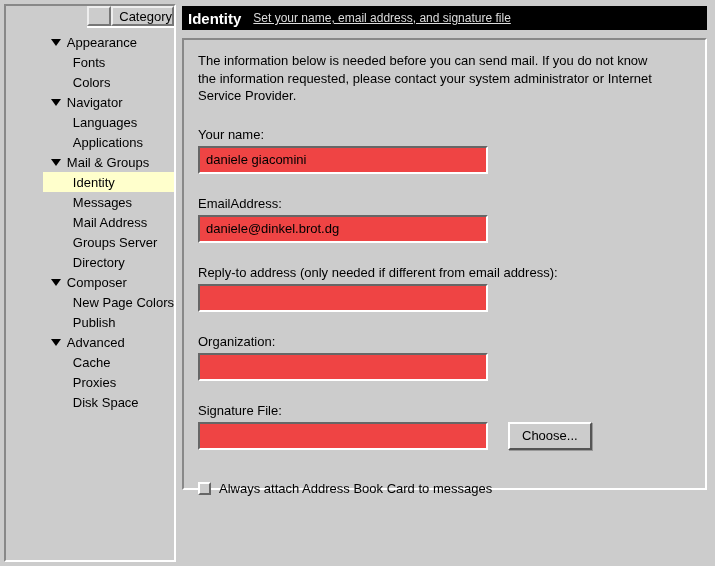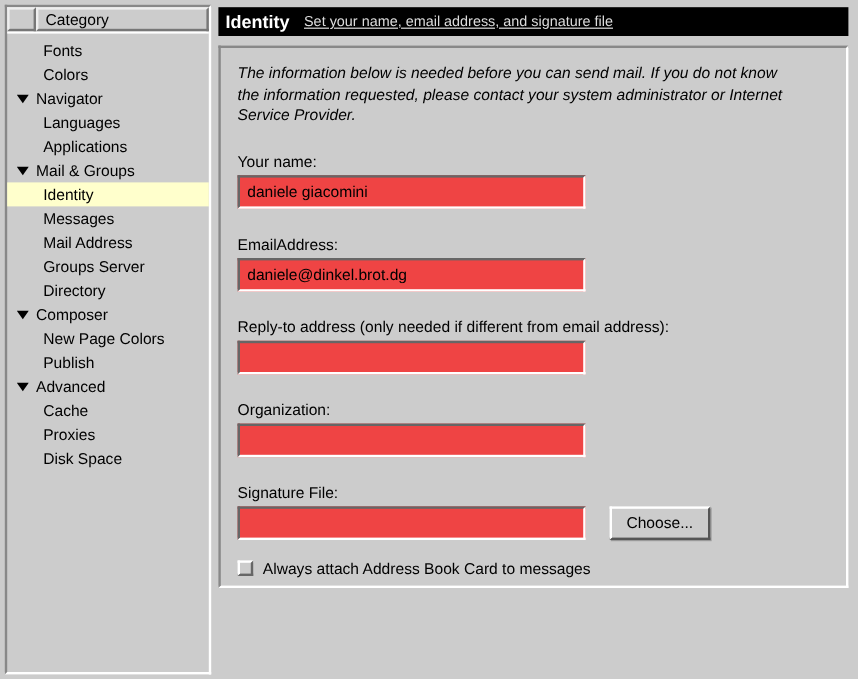--- a/index.html
+++ b/index.html
@@ -23,20 +23,21 @@
   
   .sidebar {
     width: 172px;
     height: 558px;
     margin: 4px 2px 4px 4px;
     border: 2px solid;
     border-color: #888 #fff #fff #888;
     background: #cccccc;
     display: flex;
     flex-direction: column;
+    align-items: flex-end;
   }
   .cat-header {
     height: 22px;
     border-bottom: 2px solid;
     border-bottom-color: #fff;
     display: flex;
     align-items: stretch;
   }
   .cat-header-left {
     width: 24px;
@@ -112,21 +113,20 @@
     border-color: #888 #fff #fff #888;
     background: #cccccc;
     padding: 12px 14px 14px 14px;
     height: 452px;
   }
   .intro {
     font-size: 13px;
     line-height: 1.35;
     margin-bottom: 10px;
     max-width: 470px;
-    font-style: italic;
   }
   .field-label {
     font-size: 13px;
     margin-bottom: 4px;
     margin-top: 22px;
   }
   .text-input {
     width: 290px;
     height: 28px;
     border: 2px solid;
@@ -150,21 +150,21 @@
     font-family: inherit;
     font-size: 13px;
     padding: 0 12px;
     cursor: default;
     box-shadow: 1px 1px 0 #999;
   }
   .check-row {
     display: flex;
     align-items: center;
     gap: 8px;
-    margin-top: 16px;
+    margin-top: 31px;
   }
   .check-box {
     width: 13px;
     height: 13px;
     border: 2px solid;
     border-color: #fff #666 #666 #fff;
     background: #cccccc;
   }
 </style>
 </head>
@@ -174,20 +174,28 @@
 
   <div class="sidebar">
     <div class="cat-header">
       <div class="cat-header-left"></div>
       <div class="cat-header-right">
         <span>Category</span>
       </div>
     </div>
     <div class="tree">
 
+      <div class="tree-item">
+        <span class="tree-tri">
+            <svg width="10" height="10">
+              <polygon points="0,2 10,2 5,9" fill="#000"></polygon>
+            </svg>
+          </span>
+        <span class="tree-label">Appearance</span>
+      </div>
       <div class="tree-item tree-child">
           <span class="tree-label">Fonts</span>
         </div>
       <div class="tree-item tree-child">
           <span class="tree-label">Colors</span>
         </div>
 
       <div class="tree-item">
         <span class="tree-tri">
             <svg width="10" height="10">

